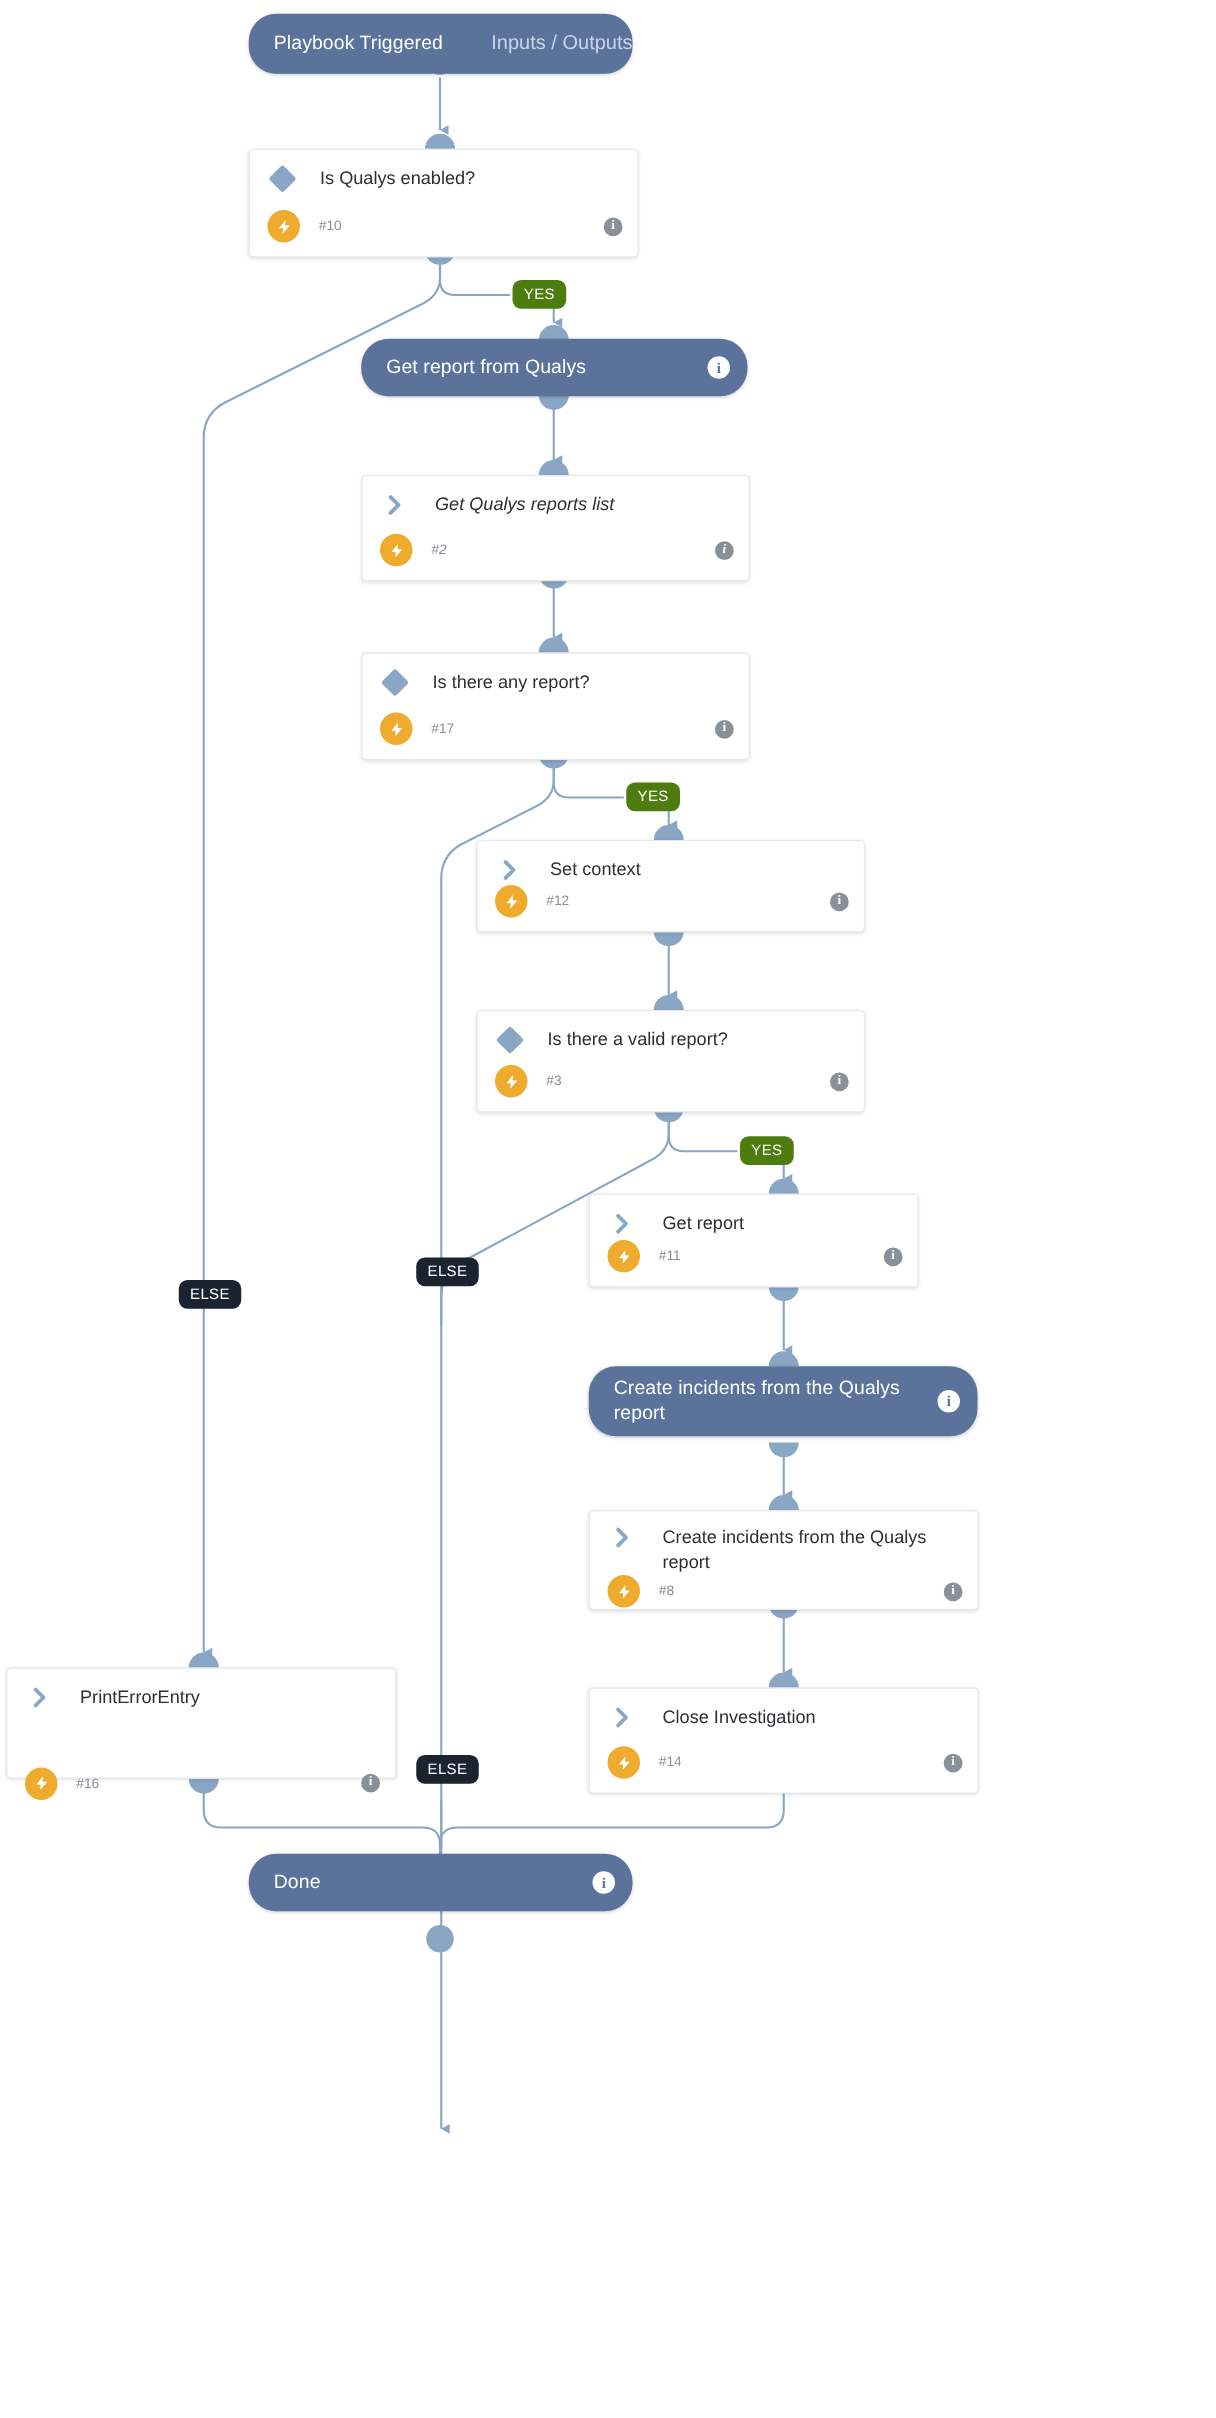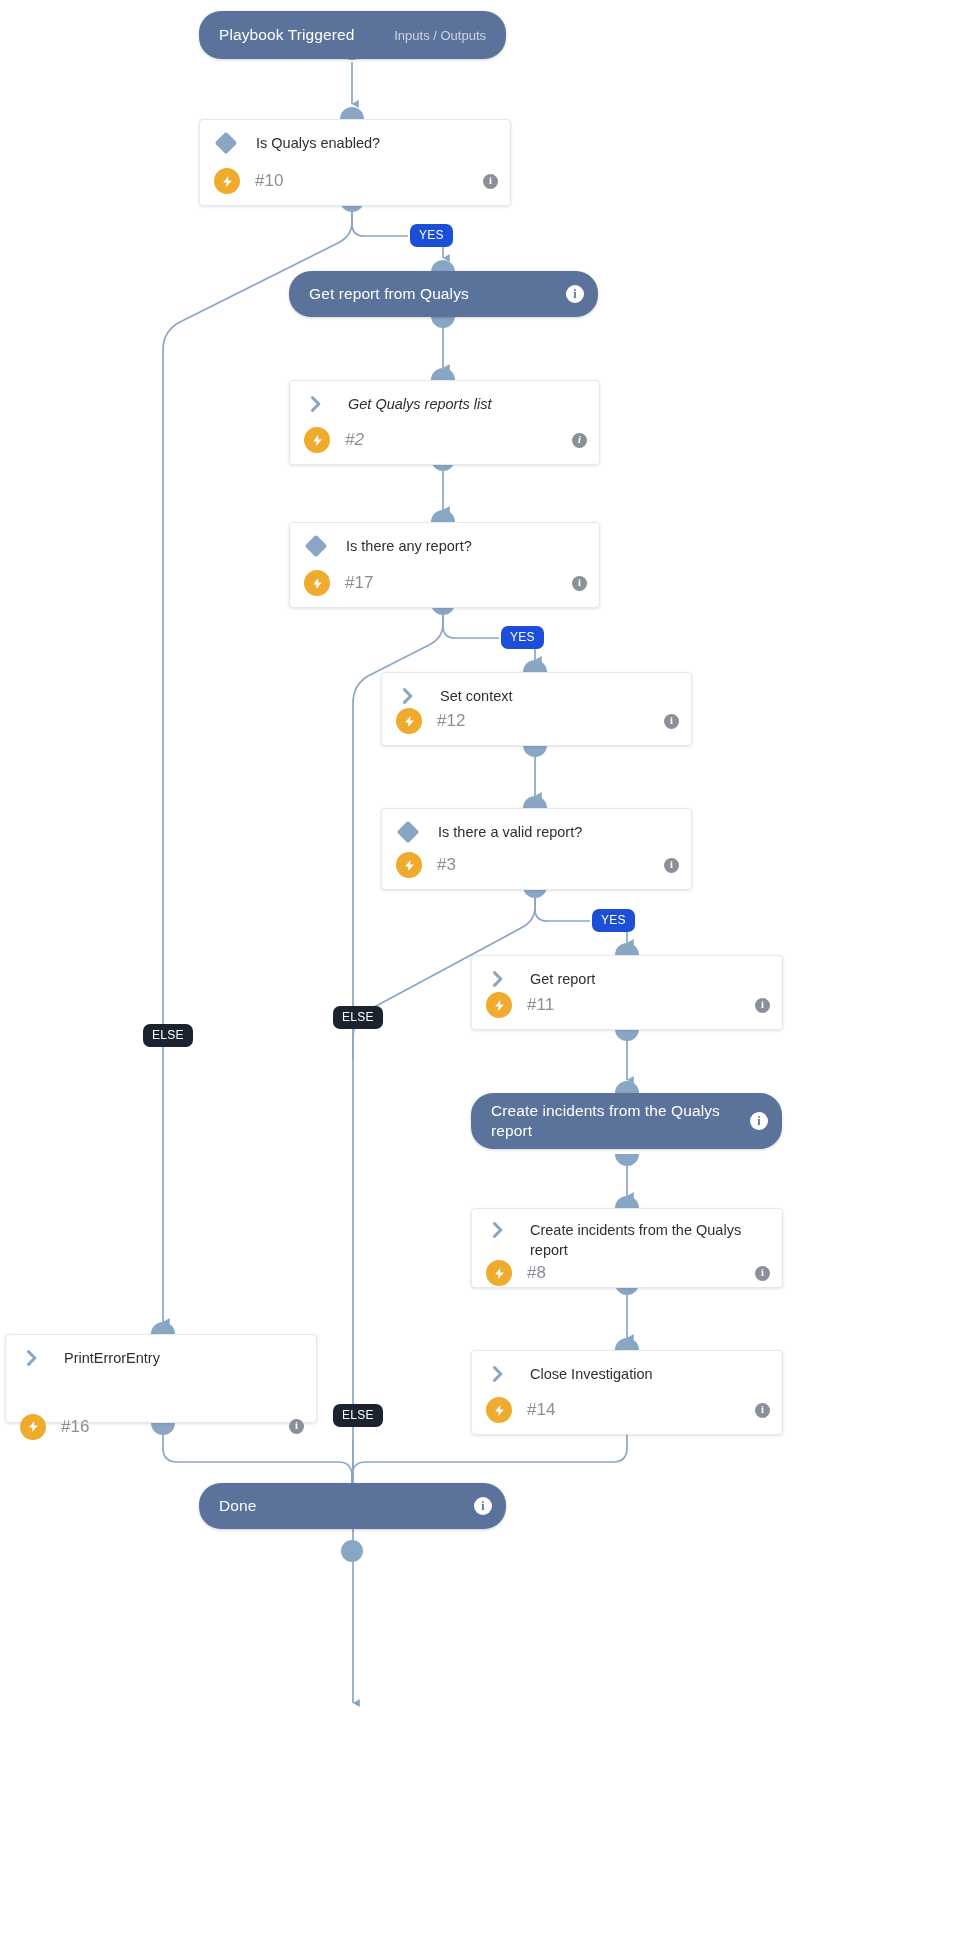--- a/index.html
+++ b/index.html
@@ -35,23 +35,23 @@
     z-index: 5;
   }
   .pill .pill-title {
     font-size: 15.5px;
     padding-left: 20px;
     line-height: 1.32;
     flex: 1;
     letter-spacing: .1px;
   }
   .pill .pill-sub {
-    font-size: 13px;
+    font-size: 16px;
     color: #ccd5e4;
-    padding-right: 20px;
+    padding-right: 0;
     white-space: nowrap;
   }
   .pill .info {
     margin-right: 14px;
   }
 
   
   .card {
     position: absolute;
     background: #ffffff;
@@ -74,21 +74,21 @@
     line-height: 1.36;
     padding-left: 22px;
     padding-top: 1px;
   }
   .card-bottom {
     display: flex;
     align-items: center;
     padding: 0 12px 11px 14px;
   }
   .card-num {
-    font-size: 17px;
+    font-size: 11px;
     color: #8a8f96;
     padding-left: 15px;
     flex: 1;
   }
 
   
   .diamond {
     width: 16px; height: 16px;
     background: #8aa6c5;
     transform: rotate(45deg);
@@ -132,21 +132,21 @@
   .blabel {
     position: absolute;
     z-index: 6;
     font-size: 12px;
     color: #ffffff;
     padding: 5px 9px 6px 9px;
     border-radius: 7px;
     line-height: 1;
     letter-spacing: .3px;
   }
-  .blabel.yes { background: #1d4ed8; text-align: center; }
+  .blabel.yes { background: #4d7c0f; text-align: center; }
   .blabel.els { background: #1b2331; }
 </style>
 </head>
 <body>
 
 <div id="canvas">
 
   <svg id="edges" viewBox="0 0 973 1934" width="973" height="1934">
     <defs>
       <marker id="arr" markerWidth="9" markerHeight="9" refX="4.5" refY="7.4" orient="auto" markerUnits="userSpaceOnUse">
@@ -328,21 +328,21 @@
             <path d="M13.5 2 4 14h6.2l-.7 8L20 10h-6.8z" fill="#fff"></path>
           </svg>
       </span>
       <span class="card-num">#3</span>
       <span class="info">i</span>
     </div>
   </div>
 
   <div class="blabel yes" style="left:592px; top:909px;">YES</div>
 
-  <div class="card" style="left:471px; top:955px; width:312px; height:75px;">
+  <div class="card" style="left:471px; top:955px; width:264px; height:75px;">
     <div class="card-top">
       <svg class="chev" viewBox="0 0 20 20">
         <path d="M5 3 L12 10 L5 17" stroke="#8aa6c5" stroke-width="3.4" fill="none" stroke-linecap="round" stroke-linejoin="round"></path>
       </svg>
       <span class="card-title">Get report</span>
     </div>
     <div class="card-bottom">
       <span class="bolt">
         <svg viewBox="0 0 24 24">
             <path d="M13.5 2 4 14h6.2l-.7 8L20 10h-6.8z" fill="#fff"></path>

